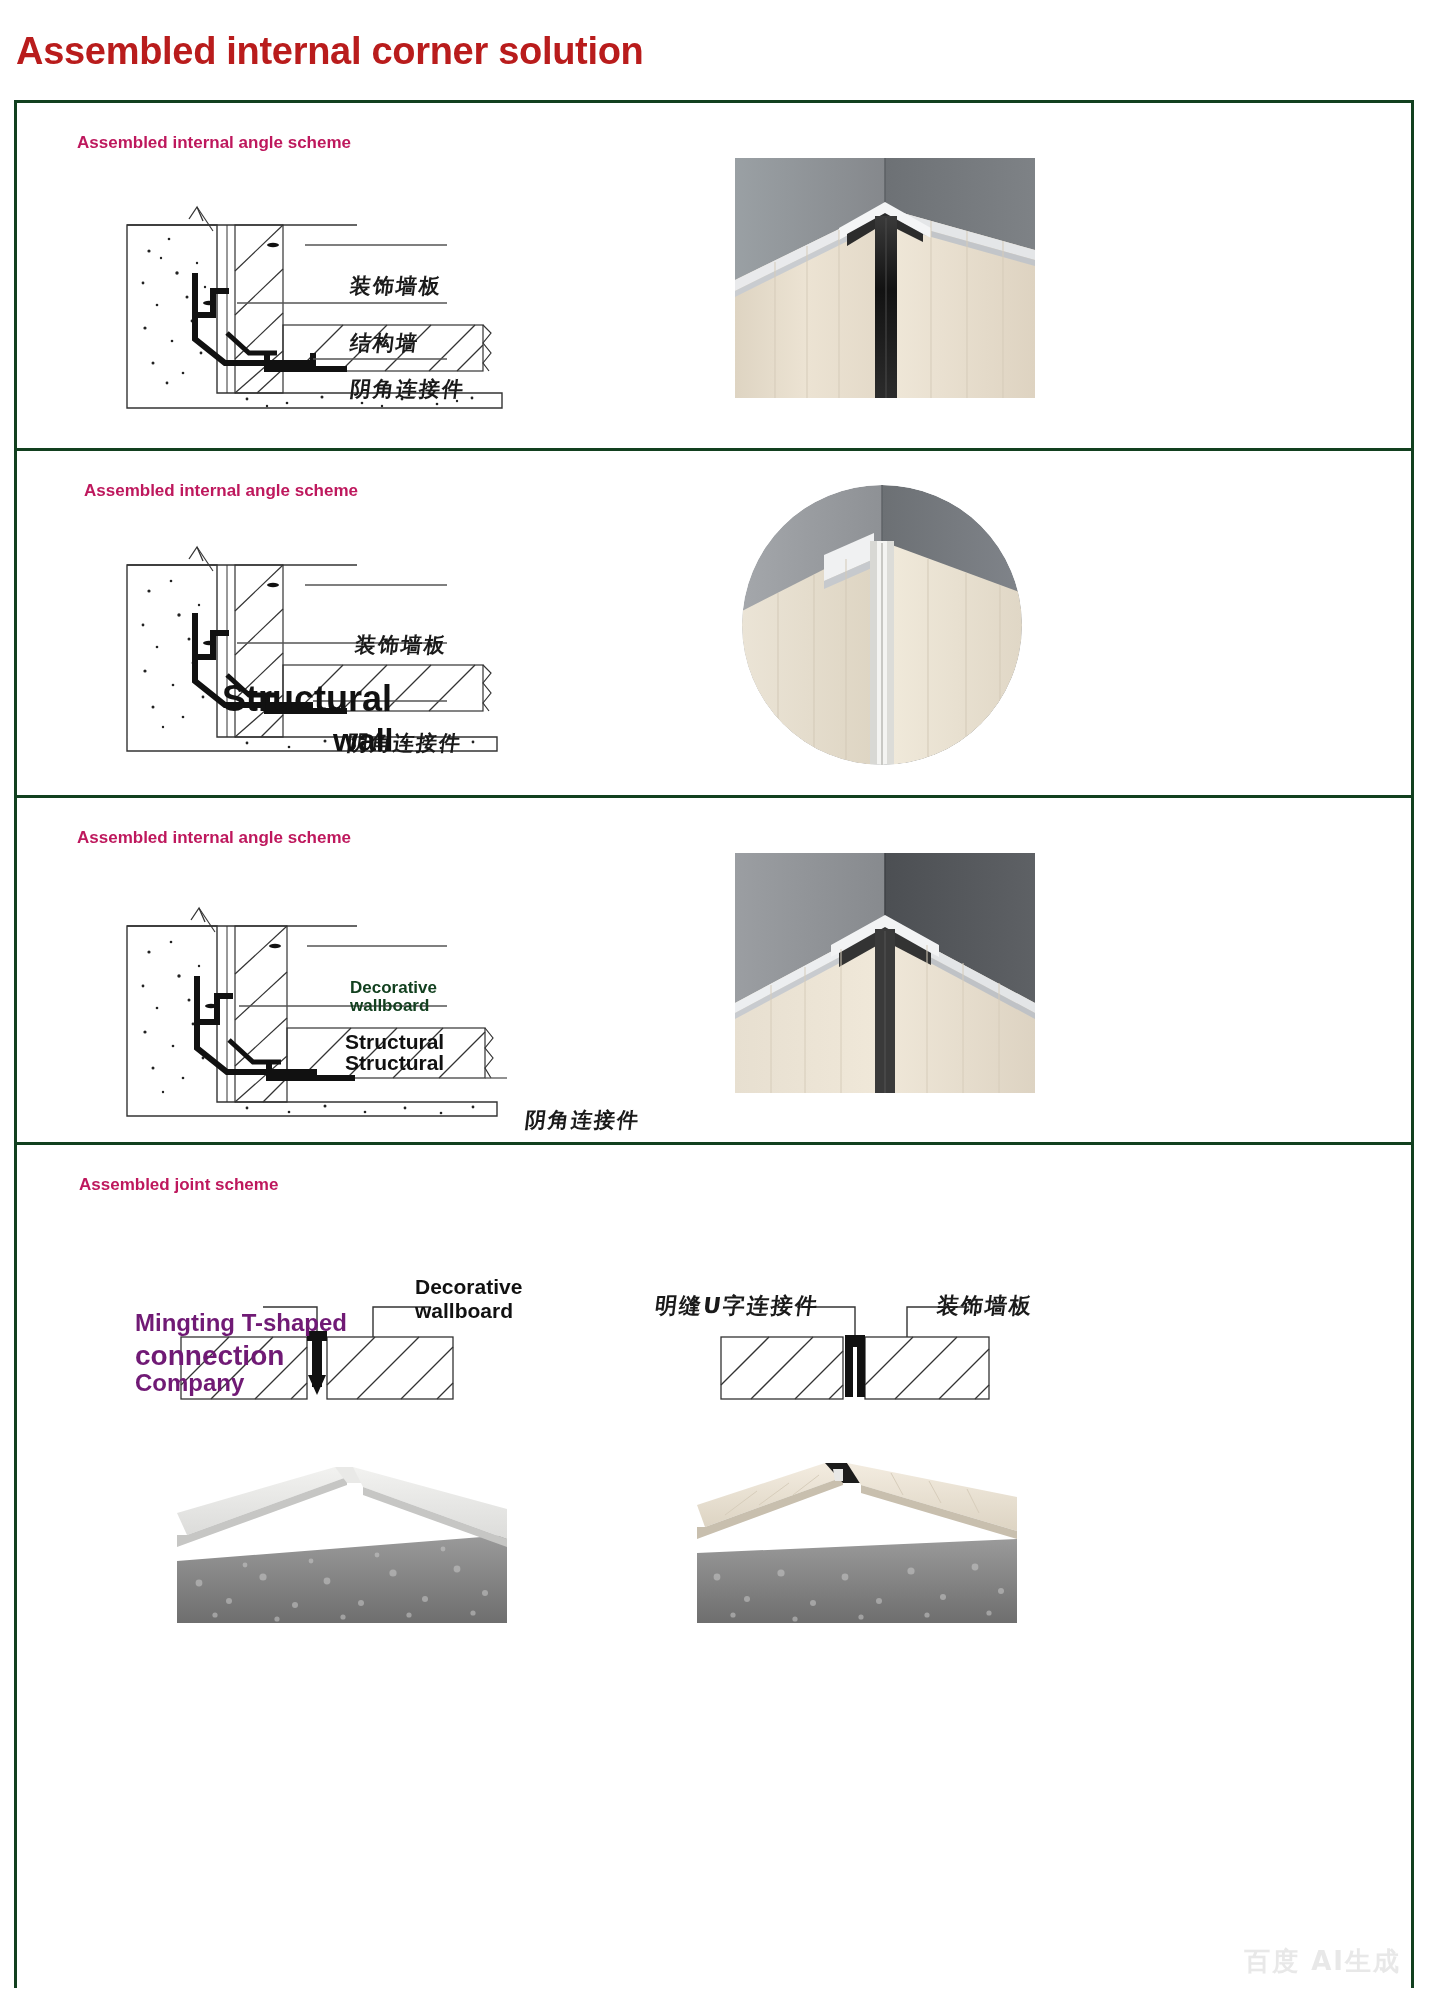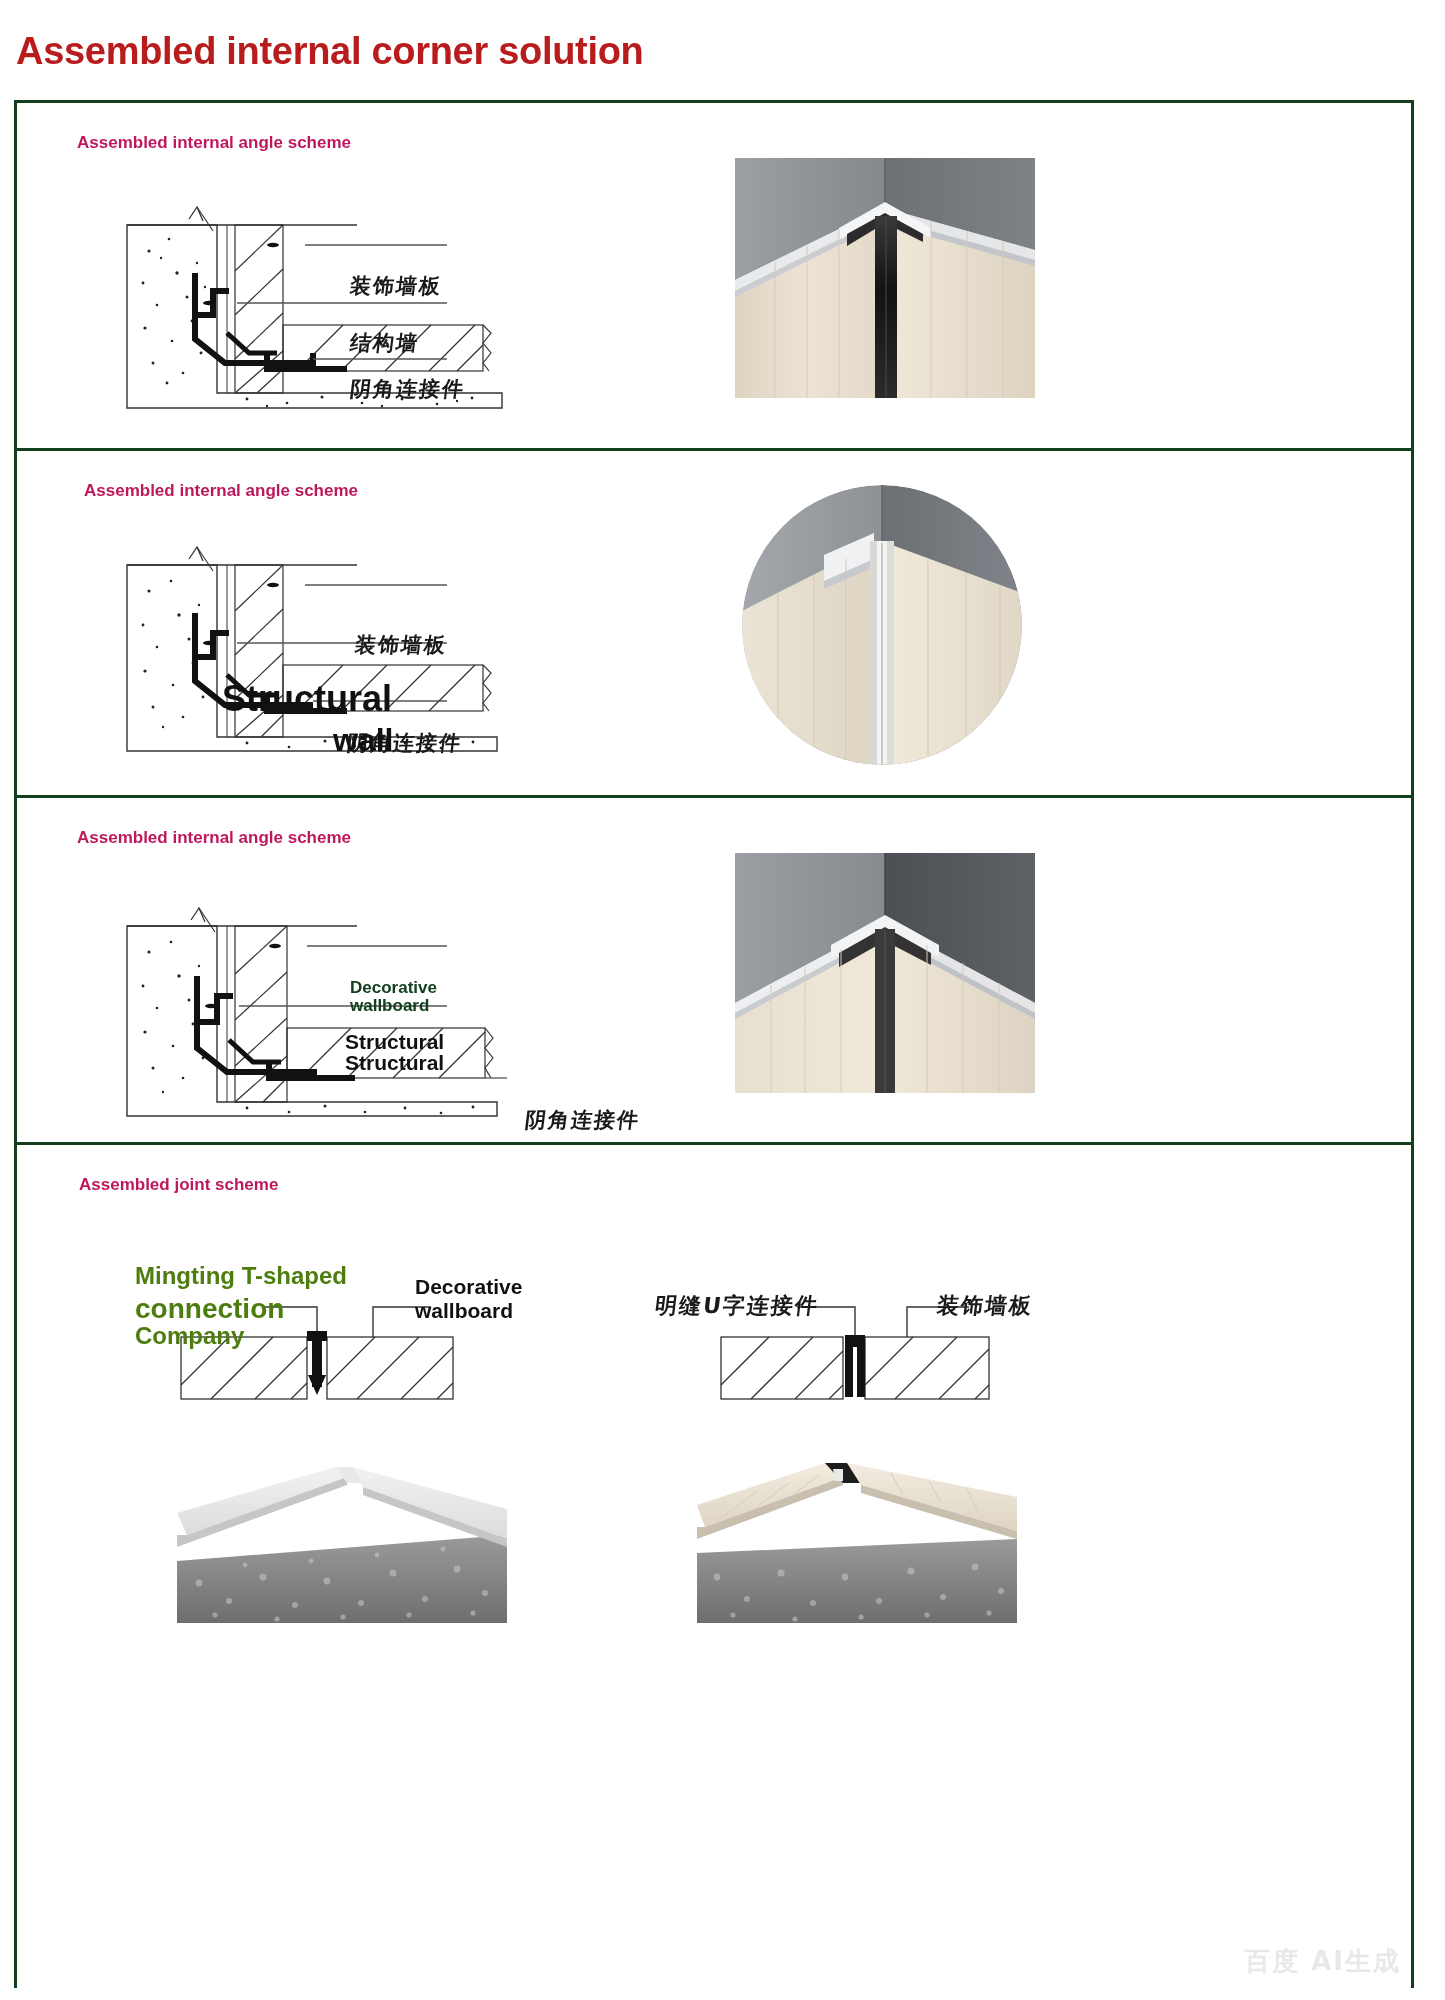--- a/index.html
+++ b/index.html
@@ -58,21 +58,21 @@
   .drawing svg { display: block; }
 
   
   .ov {
     position: absolute;
     white-space: pre;
     line-height: 1.12;
   }
   .ov-black { color: #111; font-weight: bold; }
   .ov-green { color: #12401f; font-weight: bold; }
-  .ov-grey  { color: #4d7c0f; font-weight: bold; }
+  .ov-grey  { color: #701a75; font-weight: bold; margin-top: 47px; }
 
   
   .cn {
     position: absolute;
     font-family: "DejaVu Sans", sans-serif;
     color: #1a1a1a;
     white-space: nowrap;
     font-weight: 600;
     letter-spacing: 2px;
     transform: skewX(-7deg);

